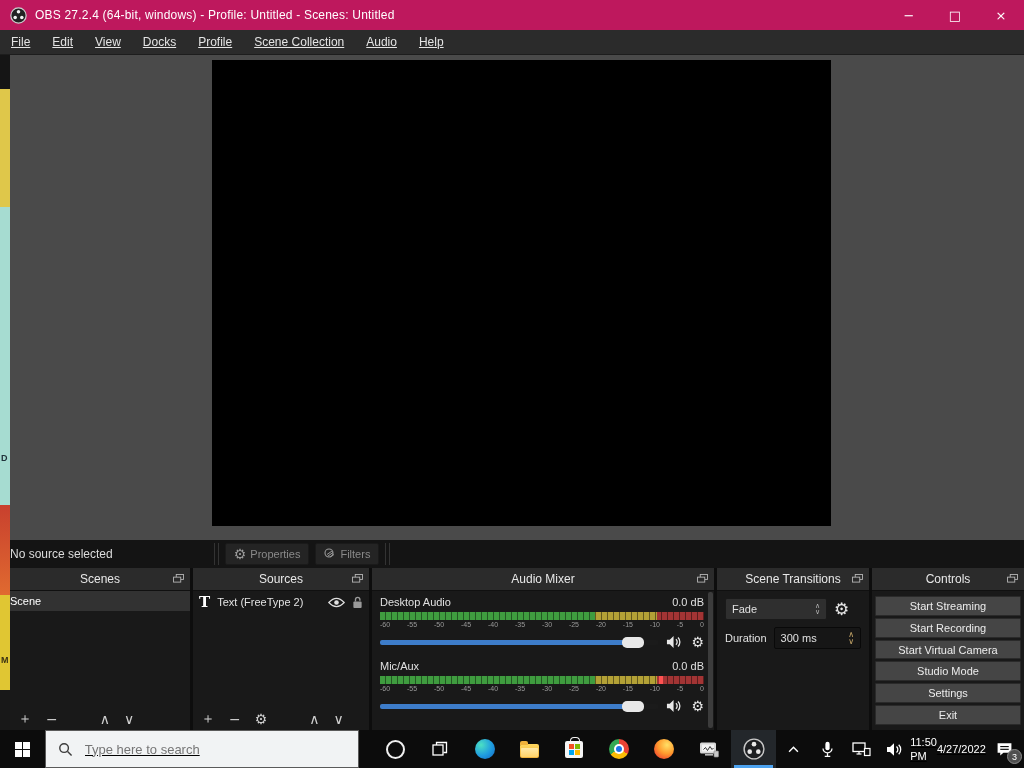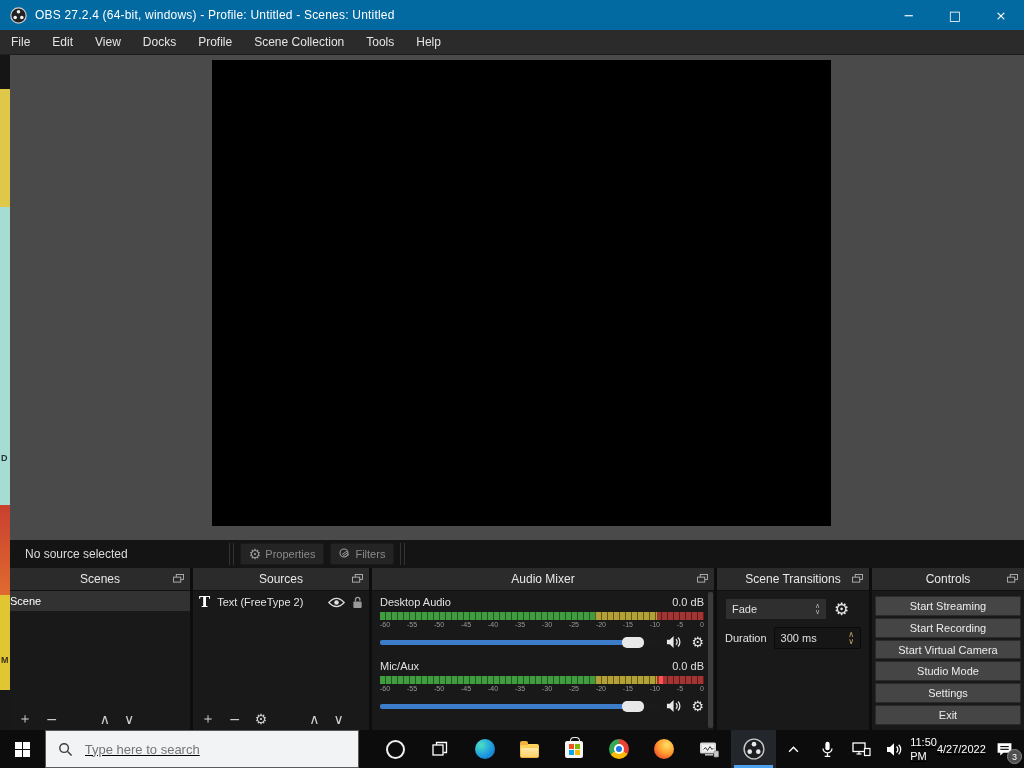--- a/index.html
+++ b/index.html
@@ -2,44 +2,44 @@
 <html><head>
 <meta charset="utf-8">
 <style>
   html,body{margin:0;padding:0;background:#000;}
   #screen{position:relative;width:1024px;height:768px;overflow:hidden;
     font-family:"Liberation Sans","DejaVu Sans",sans-serif;background:#4a4a4a;
     -webkit-font-smoothing:antialiased;}
   .abs{position:absolute;}
 
   
-  .titlebar{left:0;top:0;width:1024px;height:30px;background:#0369a1;display:flex;align-items:center;color:#fff;}
+  .titlebar{left:0;top:0;width:1024px;height:30px;background:#be185d;display:flex;align-items:center;color:#fff;}
   .titlebar .logo{margin:0 8px 0 10px;display:flex;}
   .titlebar .title{font-size:12px;letter-spacing:.2px;}
   .win-btns{margin-left:auto;display:flex;height:100%;}
   .win-btn{width:46px;height:100%;display:flex;align-items:center;justify-content:center;
     color:#fff;font-size:13px;font-family:"DejaVu Sans",sans-serif;}
 
   
   .menubar{left:0;top:30px;width:1024px;height:24px;background:#2b2b2b;display:flex;align-items:center;
     color:#e4e4e4;font-size:12px;border-bottom:1px solid #1d1d1d;}
-  .menu-item{padding:0 11px;height:100%;display:flex;align-items:center;}
+  .menu-item{padding:0 11px;height:100%;display:flex;align-items:center;text-decoration:underline;}
 
   
   .strip{left:0;top:55px;width:10px;height:675px;}
   .strip .seg{position:absolute;left:0;width:10px;}
   .strip .frag{position:absolute;left:1px;font-size:9px;color:#20323a;font-weight:bold;}
 
   
   .mainarea{left:10px;top:55px;width:1014px;height:485px;background:#4a4a4a;}
   .canvas{left:212px;top:60px;width:619px;height:466px;background:#000;}
 
   
   .srcbar{left:10px;top:540px;width:1014px;height:28px;background:#141414;display:flex;align-items:center;color:#dcdcdc;font-size:12px;}
-  .srcbar .status{padding-left:15px;}
+  .srcbar .status{padding-left:0;}
   .srcbar .sep2{width:3px;height:22px;border-left:1px solid #333;border-right:1px solid #333;margin:0 3px;}
   .tool-btn{display:flex;align-items:center;gap:4px;background:#242424;border:1px solid #1a1a1a;border-radius:2px;
     height:20px;padding:0 8px;color:#8a8a8a;font-size:11px;margin:0 3px;}
   .gear{font-family:"DejaVu Sans",sans-serif;font-size:14px;color:#9a9a9a;line-height:1;}
   .gear.bright{color:#e6e6e6;}
 
   
   .dockbg{left:10px;top:568px;width:1014px;height:162px;background:#0d0d0d;}
   .panel{position:absolute;top:568px;height:162px;background:#191919;display:flex;flex-direction:column;}
   .phead{height:22px;background:#2b2b2b;display:flex;align-items:center;color:#e8e8e8;font-size:12px;
@@ -152,21 +152,21 @@
     </div>
   </div>
 
   <div class="abs menubar">
     <span class="menu-item">File</span>
     <span class="menu-item">Edit</span>
     <span class="menu-item">View</span>
     <span class="menu-item">Docks</span>
     <span class="menu-item">Profile</span>
     <span class="menu-item">Scene Collection</span>
-    <span class="menu-item">Tools</span>
+    <span class="menu-item">Audio</span>
     <span class="menu-item">Help</span>
   </div>
 
   <div class="abs strip">
     <div class="seg" style="top:0;height:34px;background:#151515;"></div>
     <div class="seg" style="top:34px;height:118px;background:#dfc74a;"></div>
     <div class="seg" style="top:152px;height:298px;background:#a6dcd1;"></div>
     <div class="seg" style="top:450px;height:90px;background:linear-gradient(#c8402e,#e06a30);"></div>
     <div class="seg" style="top:540px;height:95px;background:#e0c633;"></div>
     <div class="seg" style="top:635px;height:40px;background:#181818;"></div>

